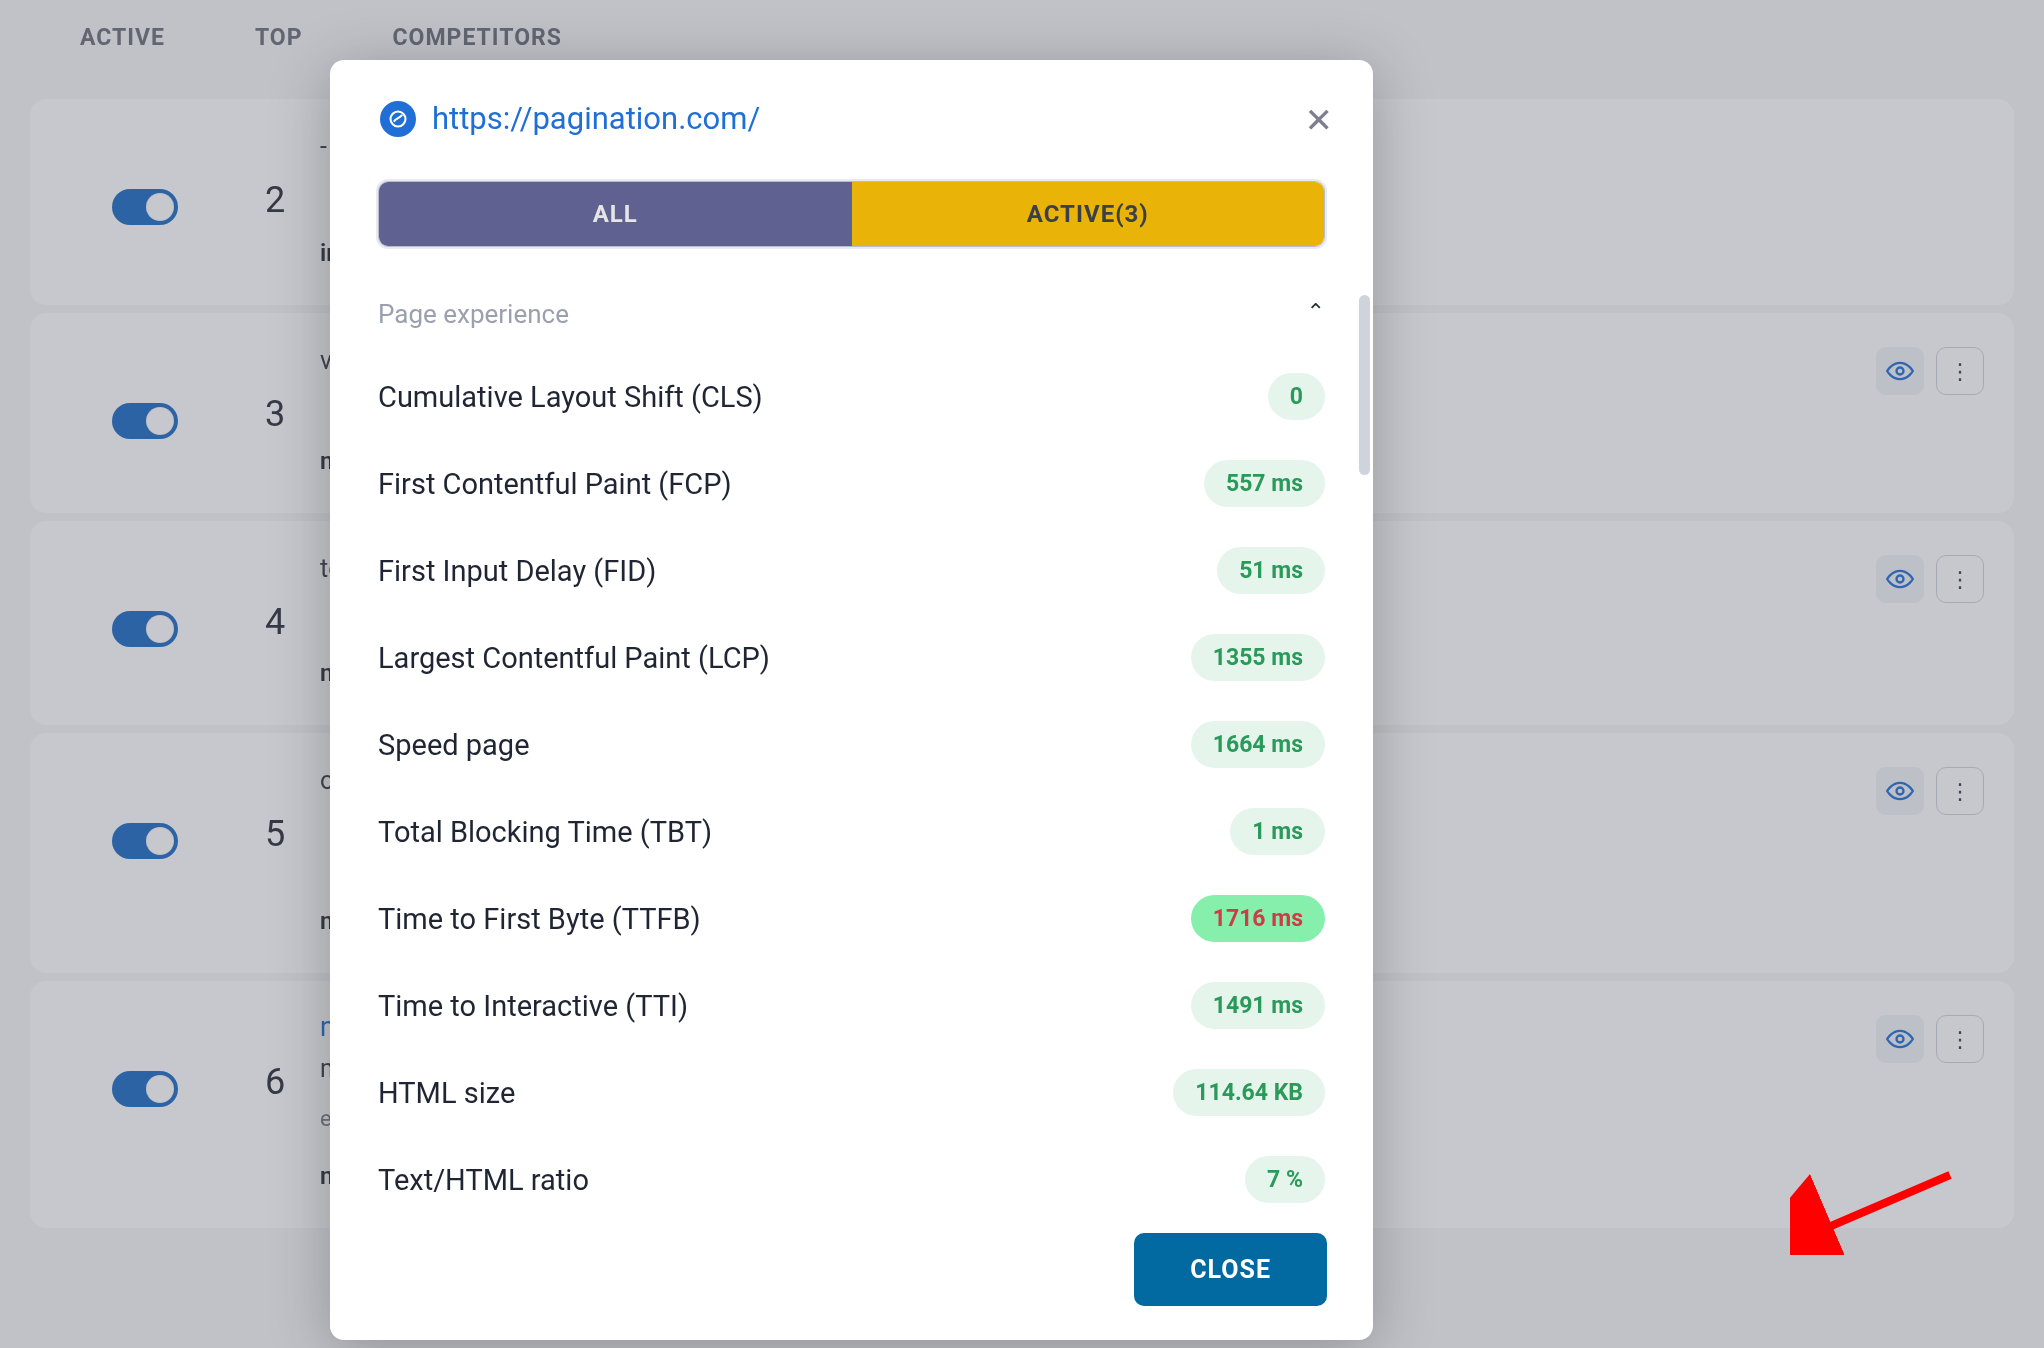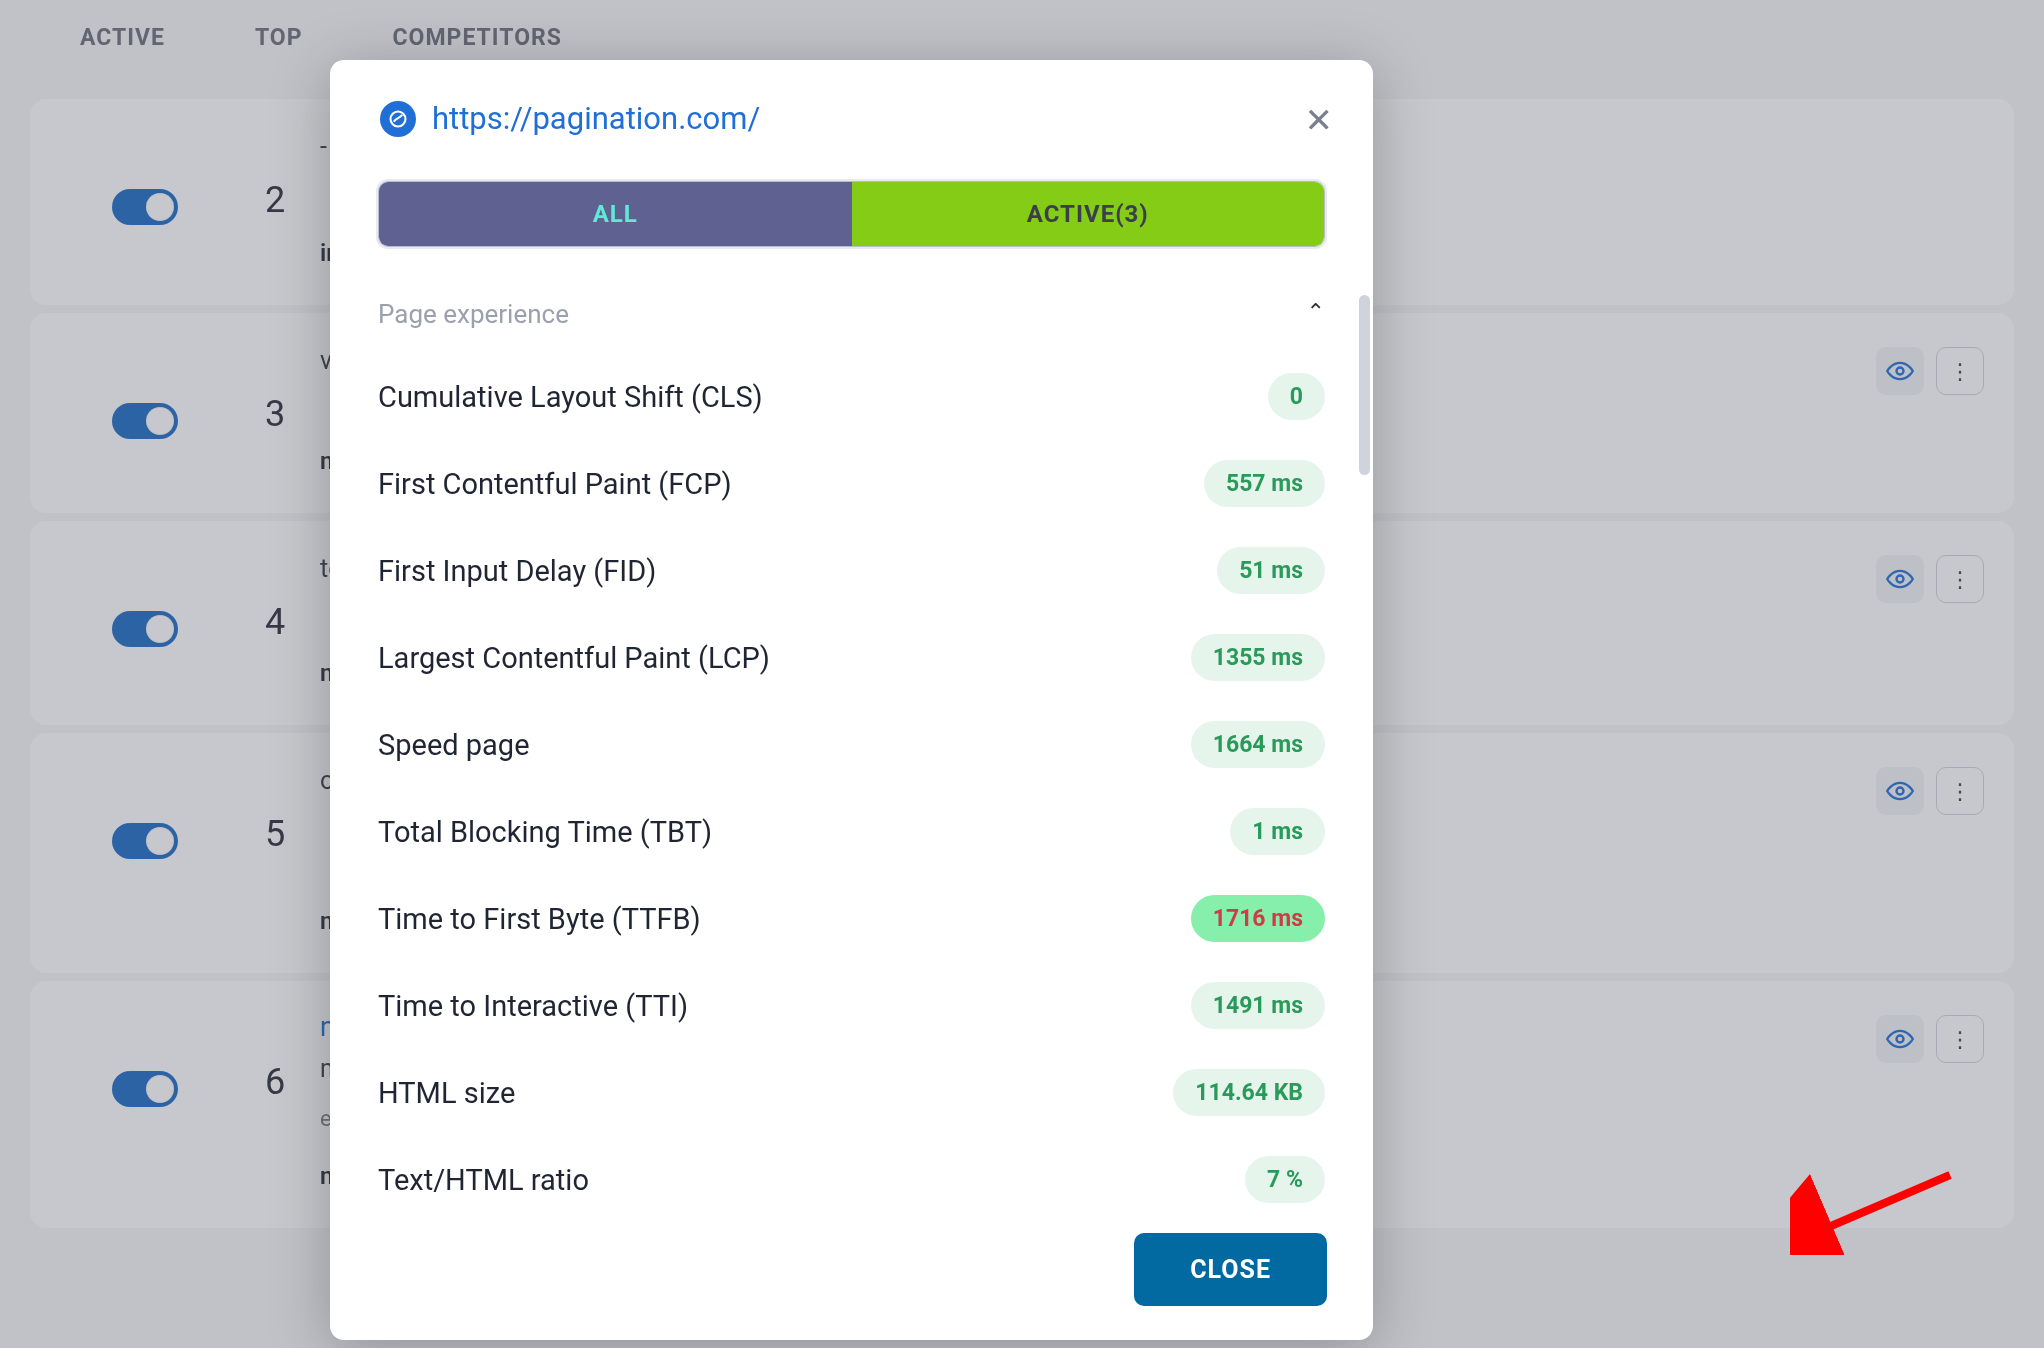--- a/index.html
+++ b/index.html
@@ -100,23 +100,23 @@
   .modal-close { position:absolute; top:40px; right:40px; font-size:34px; color:#7a808c; cursor:pointer;}
   .seg-control {
     margin: 34px 48px 8px 48px;
     display:flex; border-radius:10px; overflow:hidden;
     border:1px solid #b7bccb;
     box-shadow: 0 0 0 2px #e7eaf2;
   }
   .seg-btn{
     flex:1; text-align:center; padding:18px 0;
     font-size:24px; font-weight:700; letter-spacing:1px;
-    background:#84cc16; color:#3a3f4a;
-  }
-  .seg-btn.active{ background:#5f6191; color:#5eead4;}
+    background:#eab308; color:#3a3f4a;
+  }
+  .seg-btn.active{ background:#5f6191; color:#e5e5e5;}
   .modal-body{
     flex:1; overflow-y:auto; padding: 30px 48px 10px 48px;
     position:relative;
   }
   .custom-scroll{
     position:absolute; right:3px; top:40px; width:11px; height:180px;
     background:#cfd3db; border-radius:6px;
   }
   .section-head{
     display:flex; justify-content:space-between; align-items:flex-start;

